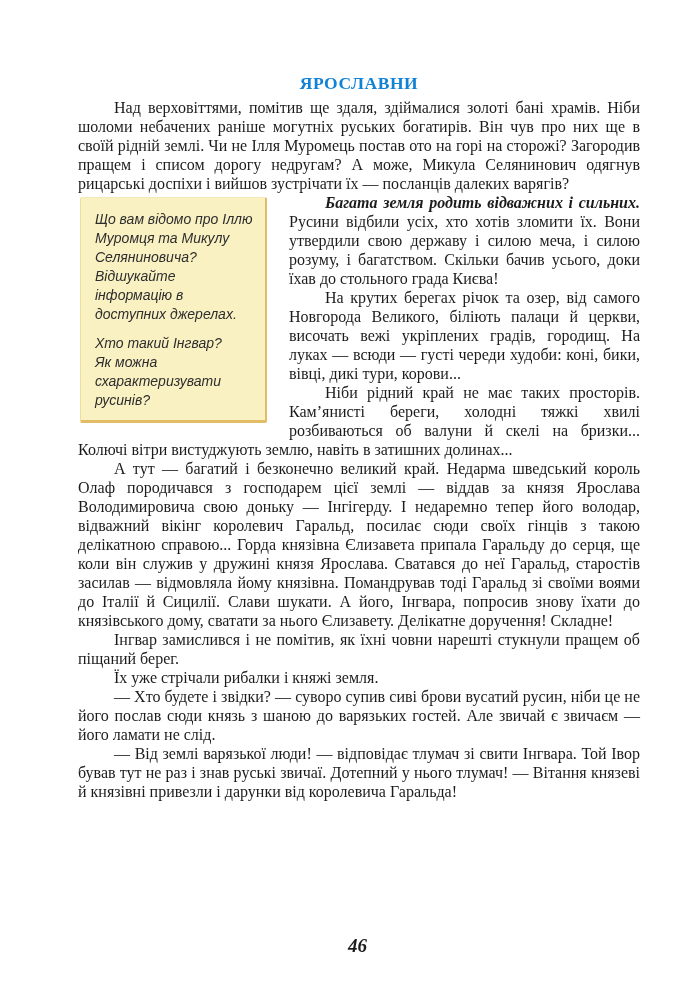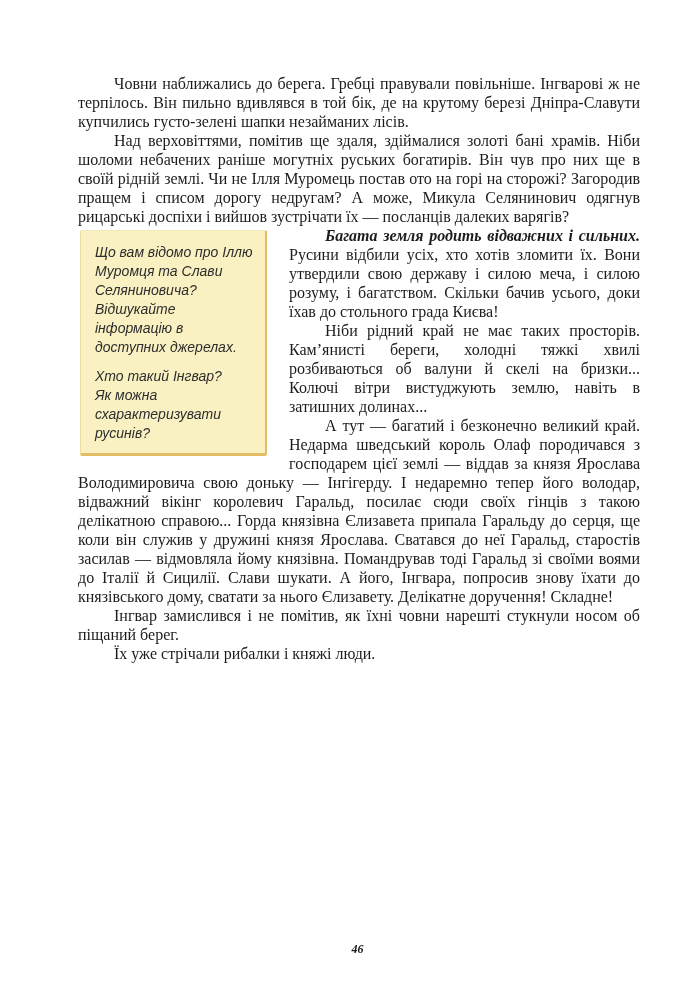--- a/index.html
+++ b/index.html
@@ -67,44 +67,47 @@
     margin-bottom: 10px;
   }
   .page-number {
     position: absolute;
     left: 0;
     right: 0;
     bottom: 26px;
     text-align: center;
     font-style: italic;
     font-weight: bold;
-    font-size: 12px;
+    font-size: 19px;
     color: #1c1c1c;
     font-family: "Liberation Serif", serif;
     padding-left: 20px;
   }
 </style>
 </head>
 <body>
 
 <div class="page">
   <div class="content">
 
+    <h1 class="page-title">ЯРОСЛАВНИ</h1>
 
-    <p class="para">Човни наближались до берега. Гребці правували повільніше. Інгварові ж не терпілось. Він пильно вдивлявся в той бік, де на крутому березі Дніпра-Славути купчились густо-зелені шапки незайманих лісів.</p>
     <p class="para">Над верховіттями, помітив ще здаля, здіймалися золоті бані храмів. Ніби шоломи небачених раніше могутніх руських богатирів. Він чув про них ще в своїй рідній землі. Чи не Ілля Муромець постав ото на горі на сторожі? Загородив пращем і списом дорогу недругам? А може, Микула Селянинович одягнув рицарські доспіхи і вийшов зустрічати їх — посланців далеких варягів?</p>
 
     <aside class="note">
-      <p class="note-para first">Що вам відомо про Іллю Муромця та Слави Селяниновича? Відшукайте інформацію в доступних джерелах.</p>
+      <p class="note-para first">Що вам відомо про Іллю Муромця та Микулу Селяниновича? Відшукайте інформацію в доступних джерелах.</p>
       <p class="note-para">Хто такий Інгвар?</p>
       <p class="note-para">Як можна схарактеризувати русинів?</p>
     </aside>
 
     <p class="para"><span class="lead-phrase">Багата земля родить відважних і сильних.</span> <span>Русини відбили усіх, хто хотів зломити їх. Вони утвердили свою державу і силою меча, і силою розуму, і багатством. Скільки бачив усього, доки їхав до стольного града Києва!</span></p>
+    <p class="para">На крутих берегах річок та озер, від самого Новгорода Великого, біліють палаци й церкви, височать вежі укріплених градів, городищ. На луках — всюди — густі череди худоби: коні, бики, вівці, дикі тури, корови...</p>
     <p class="para">Ніби рідний край не має таких просторів. Кам’янисті береги, холодні тяжкі хвилі розбиваються об валуни й скелі на бризки... Колючі вітри вистуджують землю, навіть в затишних долинах...</p>
     <p class="para">А тут — багатий і безконечно великий край. Недарма шведський король Олаф породичався з господарем цієї землі — віддав за князя Ярослава Володимировича свою доньку — Інгігерду. І недаремно тепер його володар, відважний вікінг королевич Гаральд, посилає сюди своїх гінців з такою делікатною справою... Горда князівна Єлизавета припала Гаральду до серця, ще коли він служив у дружині князя Ярослава. Сватався до неї Гаральд, старостів засилав — відмовляла йому князівна. Помандрував тоді Гаральд зі своїми воями до Італії й Сицилії. Слави шукати. А його, Інгвара, попросив знову їхати до князівського дому, сватати за нього Єлизавету. Делікатне доручення! Складне!</p>
-    <p class="para">Інгвар замислився і не помітив, як їхні човни нарешті стукнули носом об піщаний берег.</p>
-    <p class="para">Їх уже стрічали рибалки і княжі люди.</p>
+    <p class="para">Інгвар замислився і не помітив, як їхні човни нарешті стукнули пращем об піщаний берег.</p>
+    <p class="para">Їх уже стрічали рибалки і княжі земля.</p>
+    <p class="para">— Хто будете і звідки? — суворо супив сиві брови вусатий русин, ніби це не його послав сюди князь з шаною до варязьких гостей. Але звичай є звичаєм — його ламати не слід.</p>
+    <p class="para">— Від землі варязької люди! — відповідає тлумач зі свити Інгвара. Той Івор бував тут не раз і знав руські звичаї. Дотепний у нього тлумач! — Вітання князеві й князівні привезли і дарунки від королевича Гаральда!</p>
 
   </div>
 
   <div class="page-number">46</div>
 </div>
 
 </body></html>

